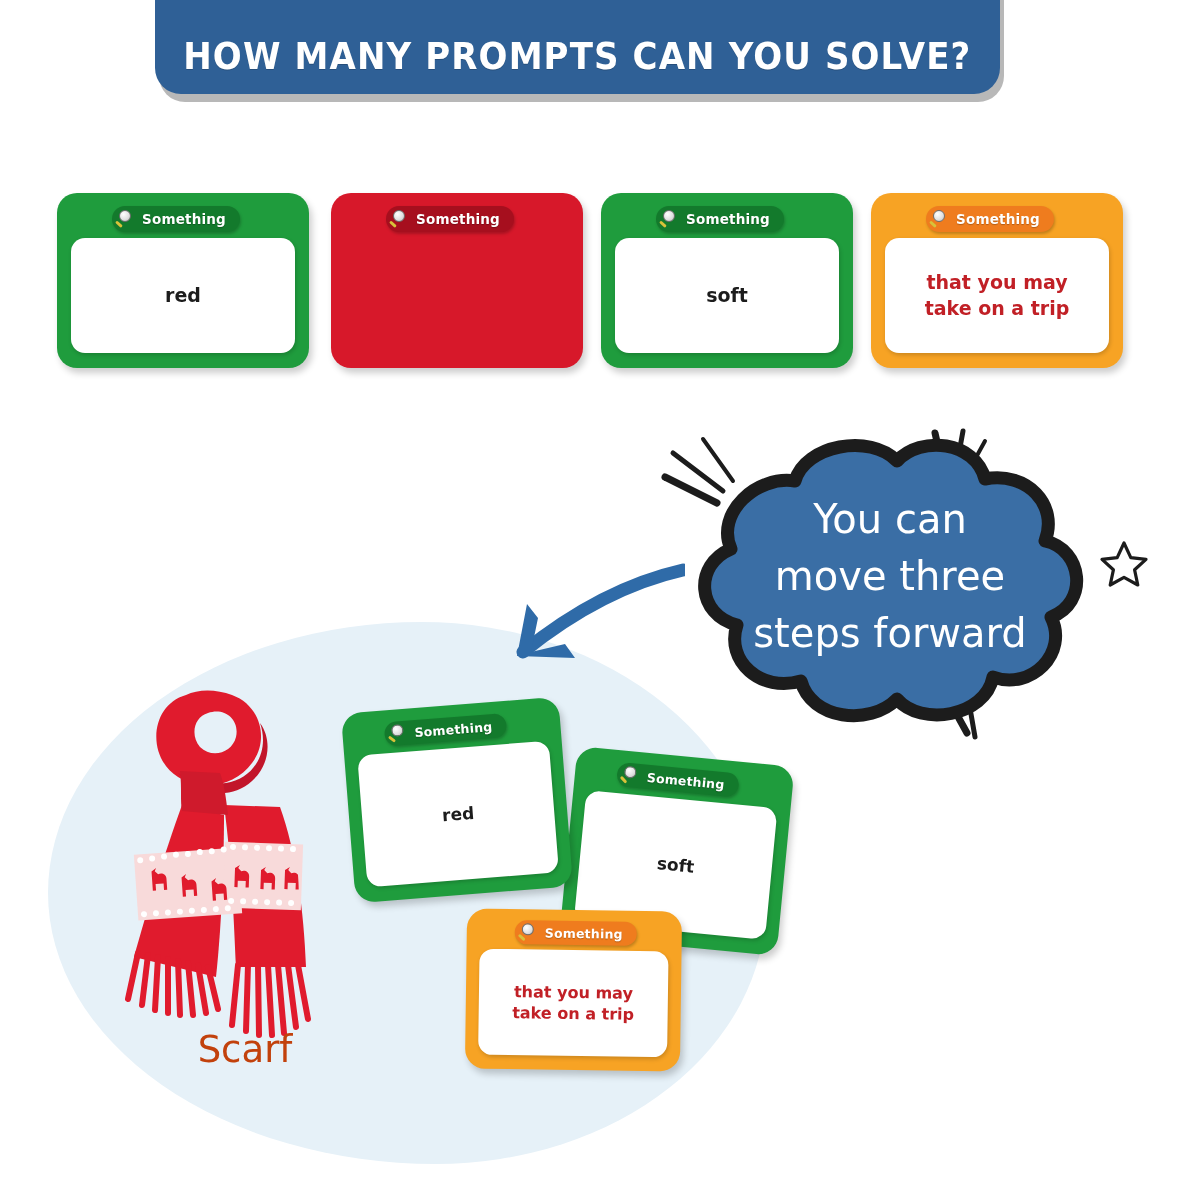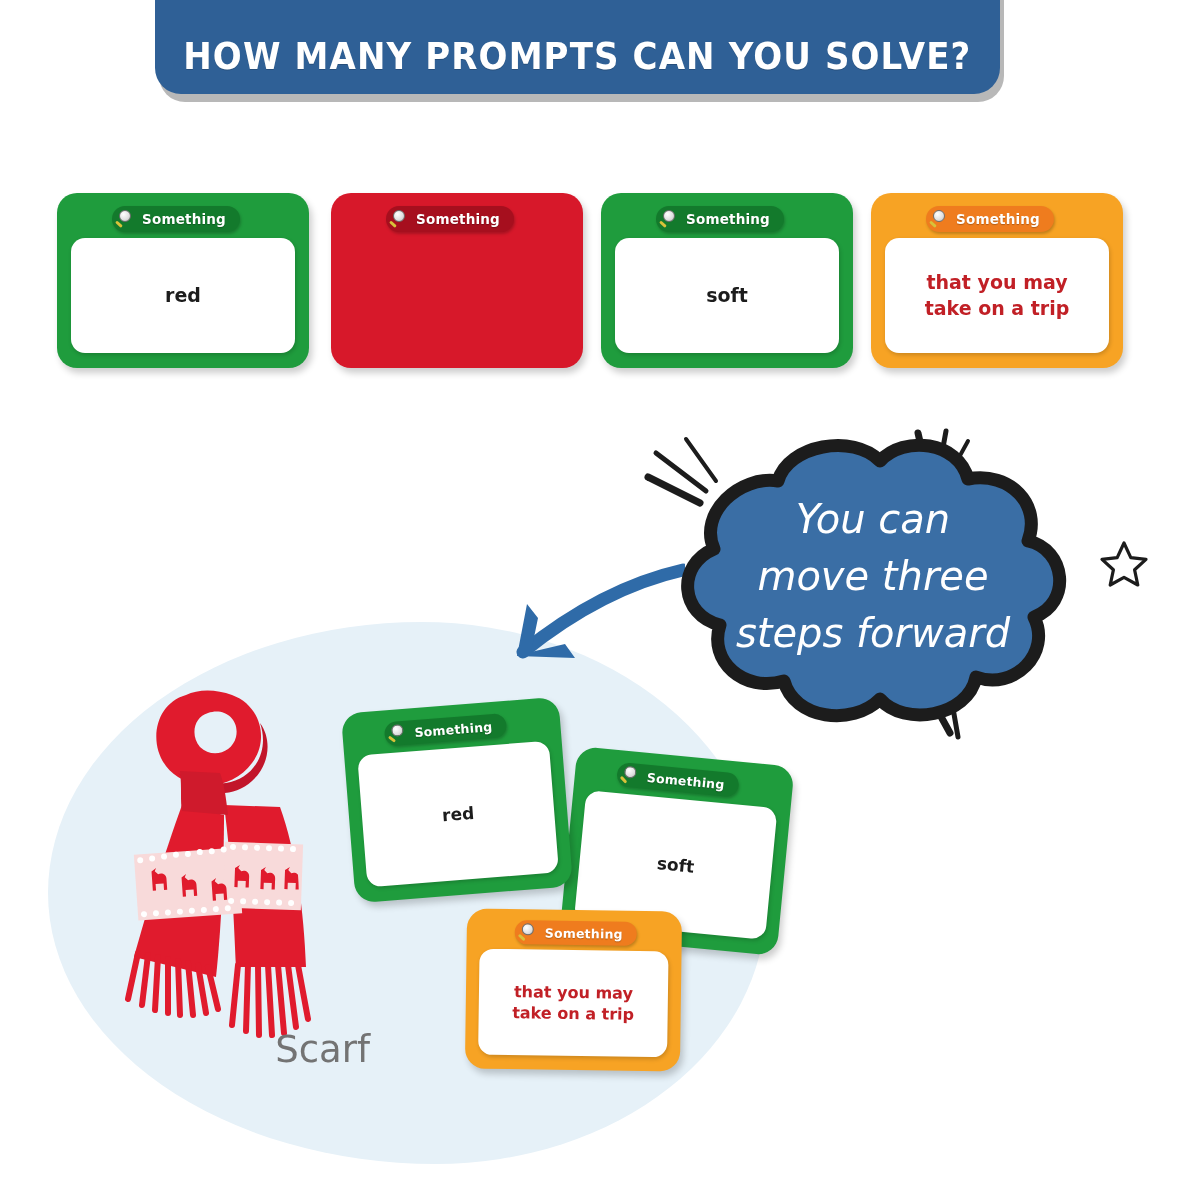--- a/index.html
+++ b/index.html
@@ -106,34 +106,34 @@
   #card-trip{left:871px;}
 
   
   .blob{
     position:absolute;left:48px;top:622px;width:718px;height:542px;
     background:#e6f1f8;
     border-radius:52% 48% 46% 54% / 50% 52% 48% 50%;
   }
 
   
-  .cloud-wrap{position:absolute;left:628px;top:425px;width:470px;height:330px;font-style:italic;}
+  .cloud-wrap{position:absolute;left:645px;top:425px;width:470px;height:330px;}
 
   
   .arrow-wrap{position:absolute;left:455px;top:560px;width:230px;height:125px;}
 
   
   .star-wrap{position:absolute;left:1098px;top:538px;width:52px;height:52px;}
 
   
   .scarf-wrap{position:absolute;left:120px;top:685px;width:250px;height:370px;}
   .scarf-label{
-    position:absolute;left:120px;top:1028px;width:250px;text-align:right;
+    position:absolute;left:120px;top:1028px;width:250px;text-align:center;
     font-family:"DejaVu Sans", sans-serif;
-    font-size:37px;color:#737373;font-weight:normal;
+    font-size:37px;color:#c2410c;font-weight:normal;
   }
 
   
   .card.bot{width:218px;height:190px;}
   .card.bot .pill{left:42px;top:12px;height:24px;}
   .card.bot .pill .plabel{font-size:12.5px;}
   .card.bot .inner{left:13px;top:43px;width:192px;height:132px;}
   .card.bot .inner .ctext{font-size:17px;}
 
   #bcard-red{left:348px;top:705px;transform:rotate(-4.5deg);z-index:3;}

